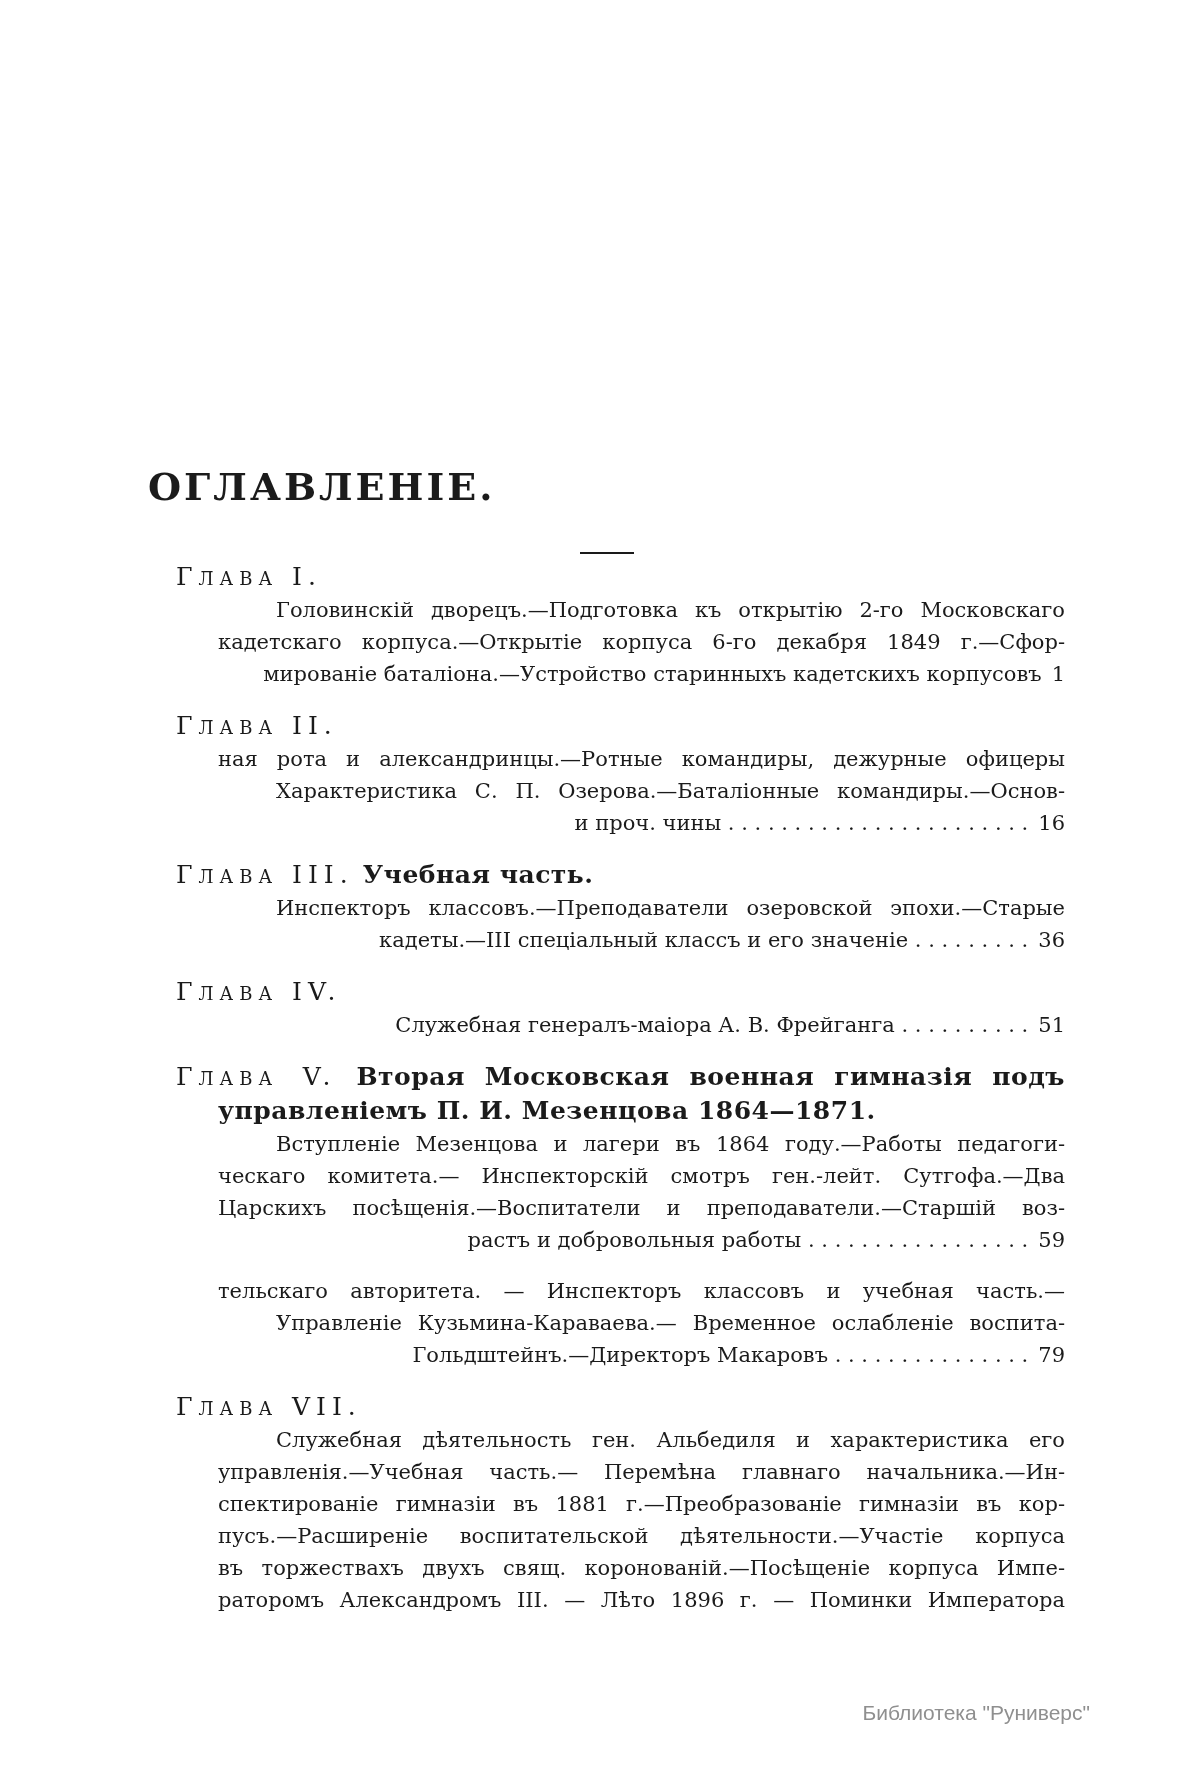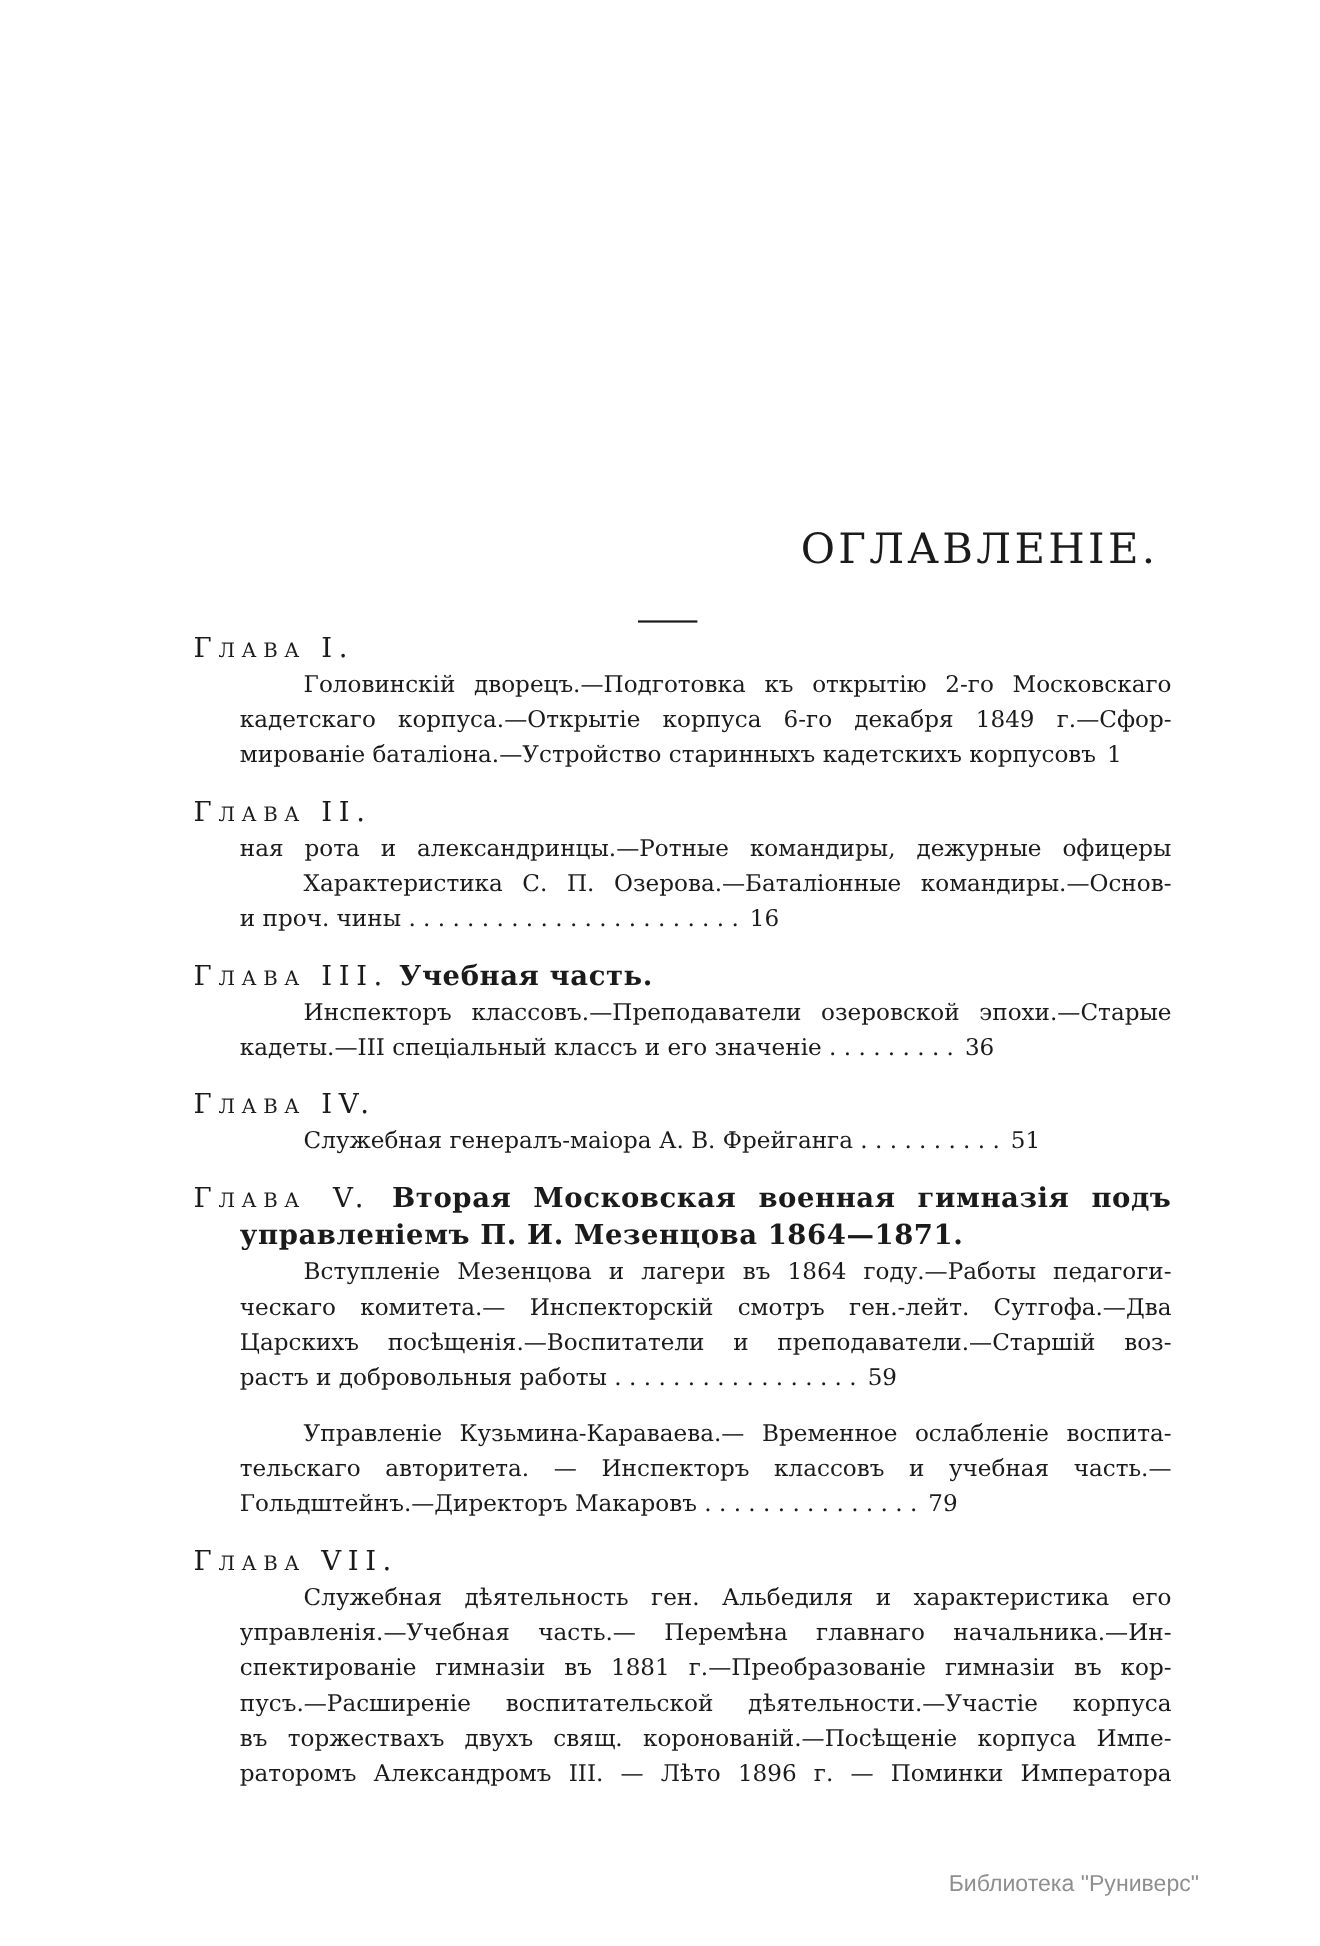--- a/index.html
+++ b/index.html
@@ -11,26 +11,26 @@
     color: #1b1b1b;
     position: relative;
   }
   .page {
     position: absolute;
     left: 148px; top: 0;
     width: 917px;
     padding-top: 466px;
   }
   .title {
-    text-align: right;
+    text-align: left;
     font-size: 38px;
     line-height: 42px;
     letter-spacing: 3px;
-    font-weight: normal;
-    margin: 12px;
+    font-weight: bold;
+    margin: 0;
   }
   .divider {
     width: 54px;
     border: 0;
     border-top: 2px solid #1a1a1a;
     margin: 44px auto 0 auto;
   }
   .page-col-header {
     text-align: right;
     font-style: italic;
@@ -62,21 +62,21 @@
     font-size: 21px;
     line-height: 32px;
   }
   .line {
     text-align: justify;
     text-align-last: justify;
   }
   .line.first { text-indent: 58px; }
   .line.last {
     display: flex;
-    justify-content: flex-start;
+    justify-content: flex-end;
     align-items: baseline;
     text-align: left;
     text-align-last: auto;
   }
   .line.last .txt { white-space: nowrap; overflow: hidden; }
   .line.last.indent .txt { padding-left: 58px; }
   .line.last .pg { padding-left: 10px; }
   .watermark {
     position: absolute;
     top: 1701px;
@@ -146,22 +146,22 @@
           <div class="line">Царскихъ посѣщенія.—Воспитатели и преподаватели.—Старшій воз-</div>
           <div class="line last">
             <span class="txt">растъ и добровольныя работы . . . . . . . . . . . . . . . . .</span>
             <span class="pg">59</span>
           </div>
         </div>
   </section>
 
   <section class="chapter">
     <div class="ch-body">
+          <div class="line">тельскаго авторитета. — Инспекторъ классовъ и учебная часть.—</div>
           <div class="line first">Управленіе Кузьмина-Караваева.— Временное ослабленіе воспита-</div>
-          <div class="line">тельскаго авторитета. — Инспекторъ классовъ и учебная часть.—</div>
           <div class="line last">
             <span class="txt">Гольдштейнъ.—Директоръ Макаровъ . . . . . . . . . . . . . . .</span>
             <span class="pg">79</span>
           </div>
         </div>
   </section>
 
   <section class="chapter">
     <div class="ch-heading"><span class="ch-label">Глава VII.</span></div>
     <div class="ch-body">

